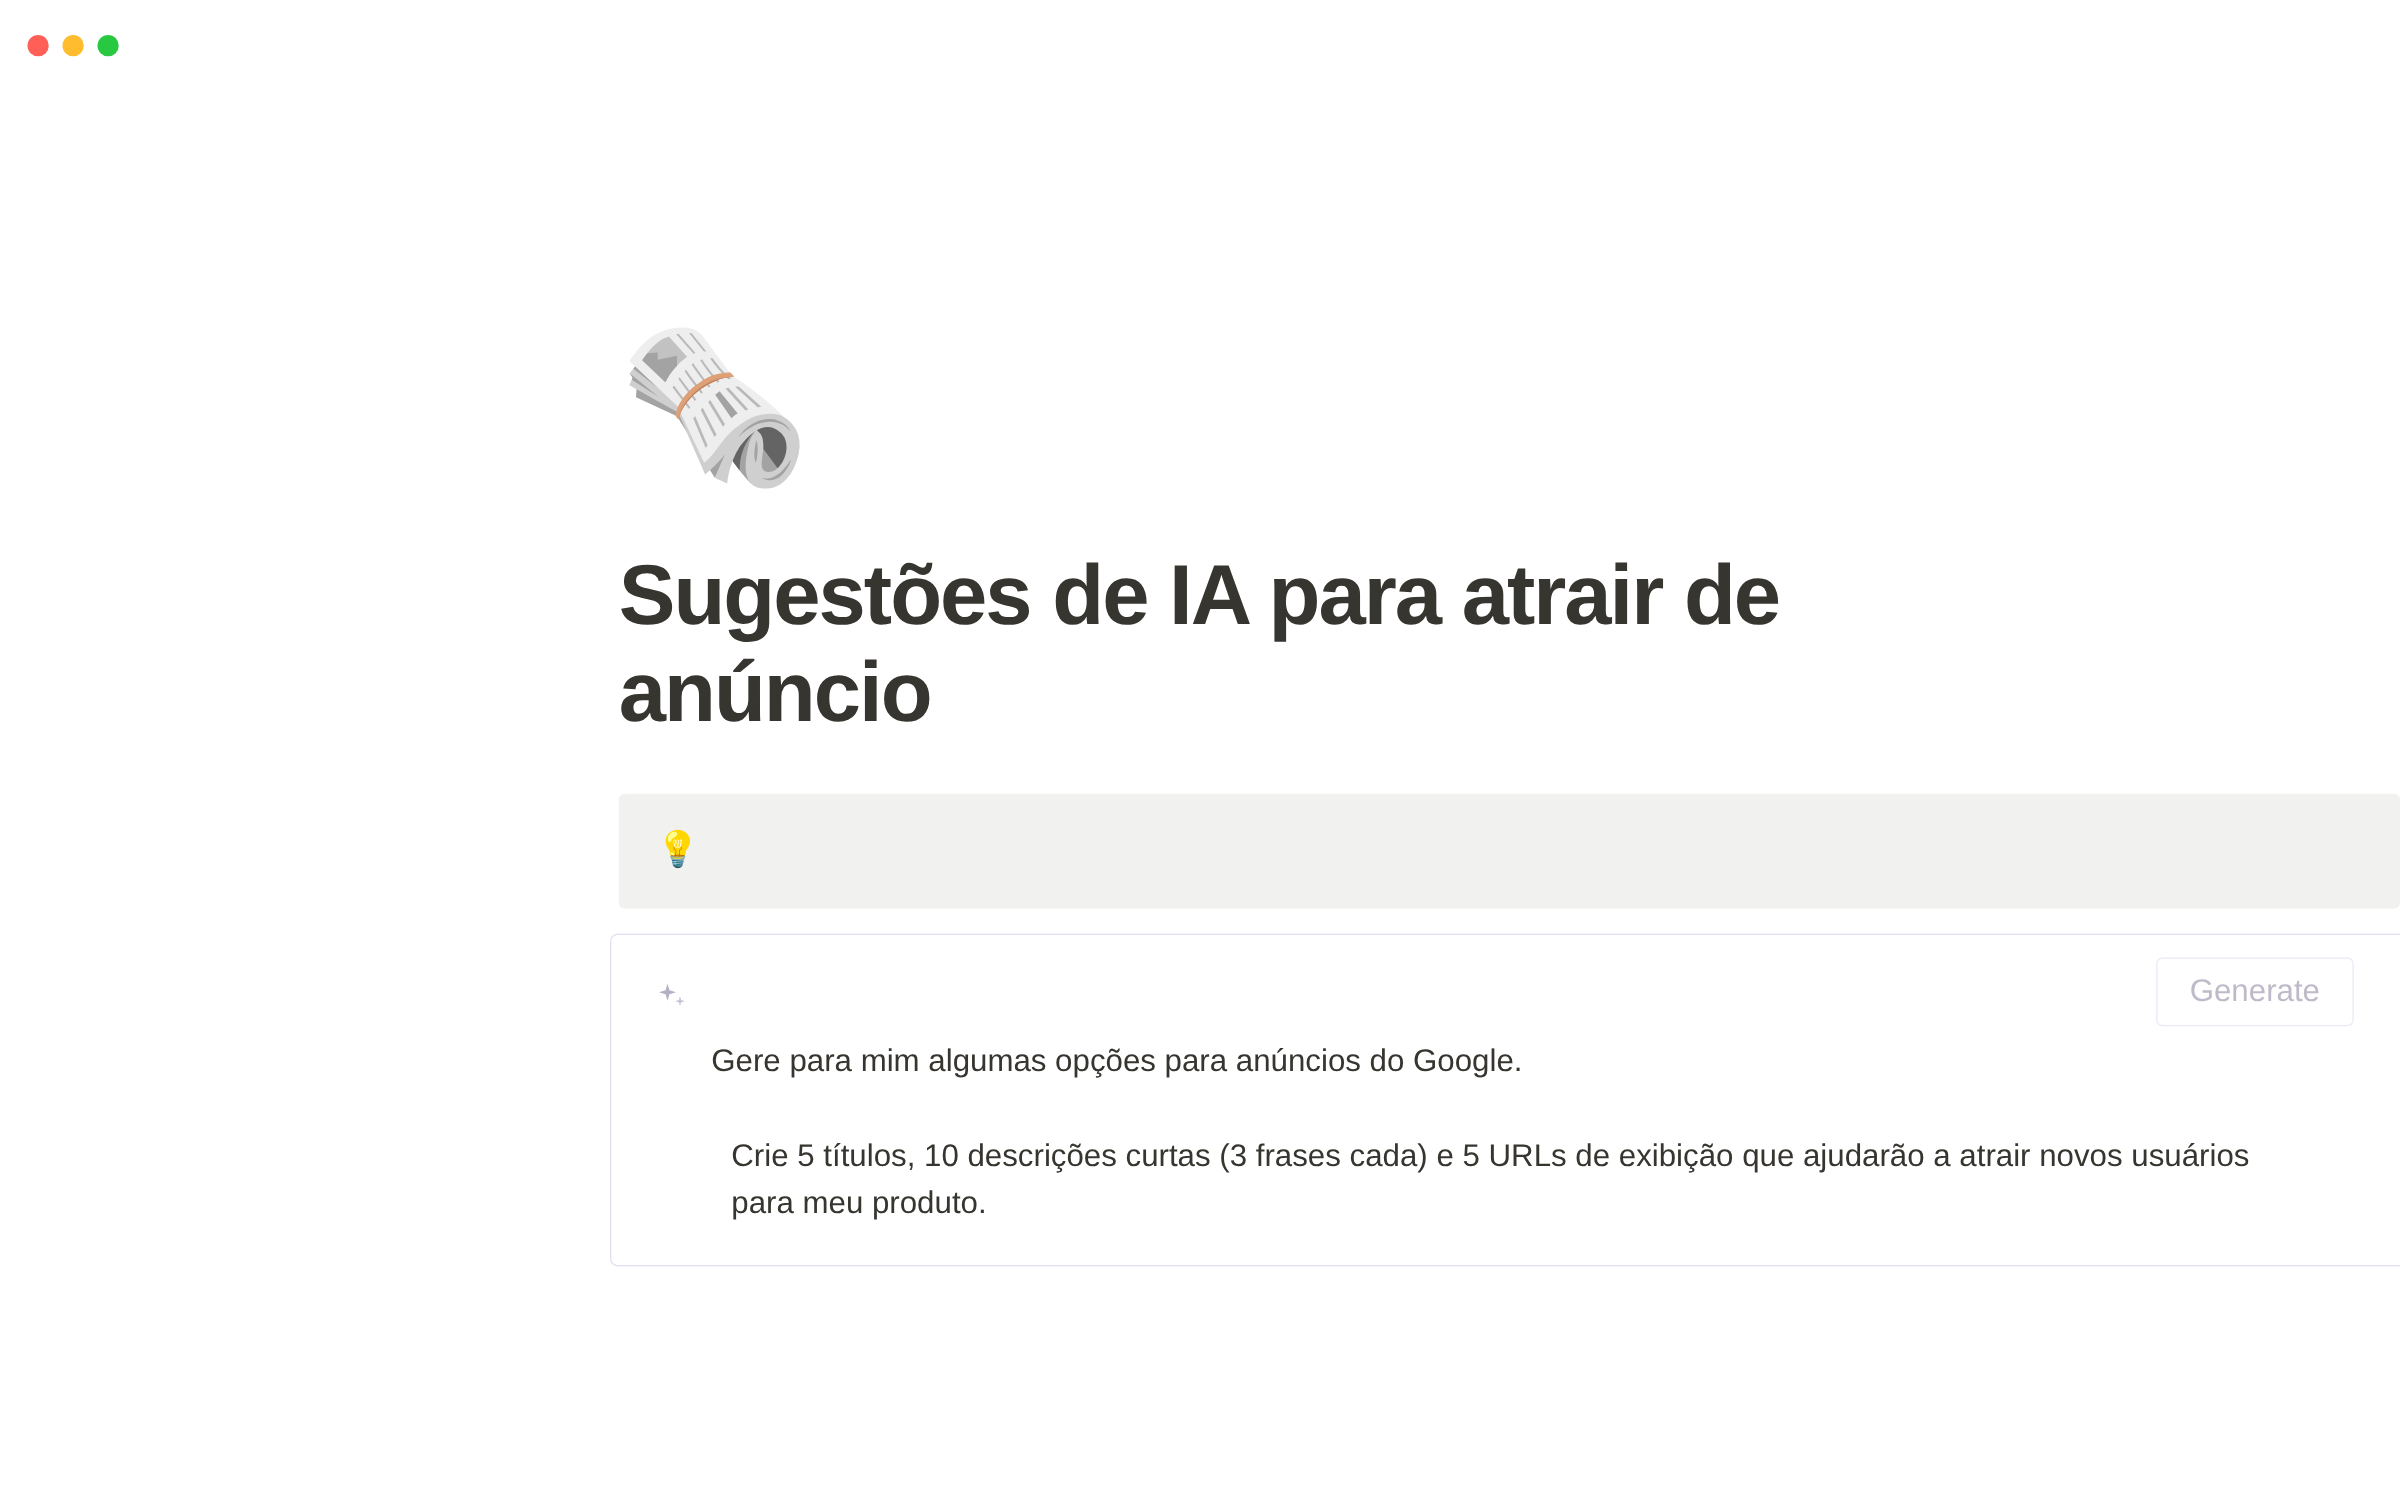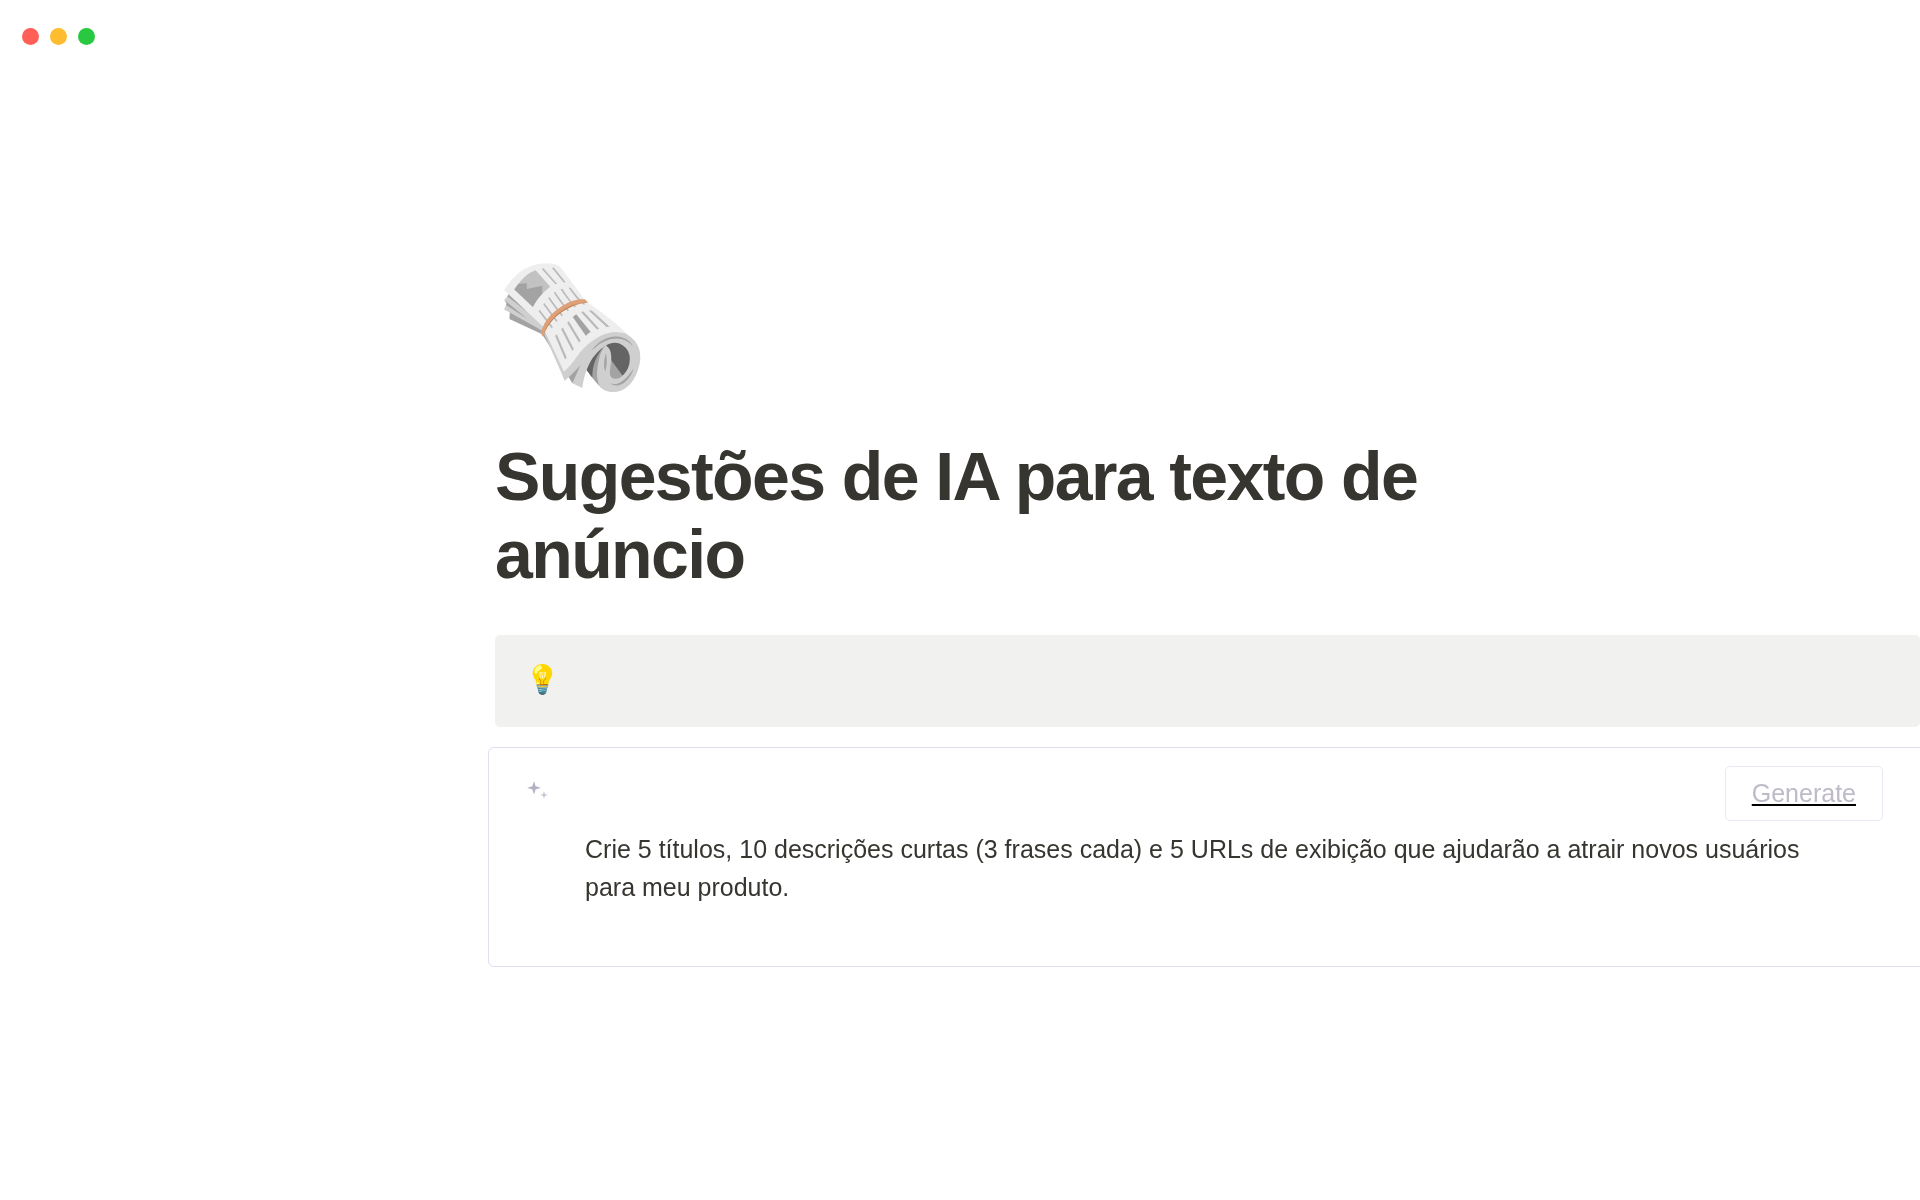--- a/index.html
+++ b/index.html
@@ -114,23 +114,22 @@
     width: 1440px;
     border: 1.5px solid #e3dcf2;
     border-radius: 6px;
     background: #ffffff;
     padding: 22px 26px 30px 26px;
     position: relative;
     min-height: 220px;
   }
   .ai-row {
     display: flex;
-    align-items: flex-start;
+    align-items: center;
     justify-content: space-between;
-    text-decoration: underline;
   }
   .ai-spark {
     width: 34px;
     height: 34px;
     position: relative;
     flex: 0 0 auto;
     margin-left: 6px;
     margin-top: 6px;
   }
   .generate-btn {
@@ -169,38 +168,39 @@
       <span class="dot yellow"></span>
       <span class="dot green"></span>
     </div>
   </div>
 
   <div class="content">
     <div class="page-inner">
 
       <div class="cover-emoji">🗞️</div>
 
-      <h1 class="page-title">Sugestões de IA para texto de anúncio</h1>
+      <h1 class="page-title">Sugestões de IA para atrair de anúncio</h1>
 
       <div class="callout">
         <div class="callout-icon">💡</div>
       </div>
 
       <div class="ai-block">
         <div class="ai-row">
           <div class="ai-spark">
             <svg width="34" height="34" viewBox="0 0 34 34" aria-hidden="true">
               <path d="M13 5 L14.6 10.2 L19.8 11.8 L14.6 13.4 L13 18.6 L11.4 13.4 L6.2 11.8 L11.4 10.2 Z" fill="#b6b0c4"></path>
               <path d="M23 15 L23.9 18 L26.9 18.9 L23.9 19.8 L23 22.8 L22.1 19.8 L19.1 18.9 L22.1 18 Z" fill="#c9c4d4"></path>
             </svg>
           </div>
           <button class="generate-btn">Generate</button>
         </div>
 
         <div class="ai-body">
+          <p>Gere para mim algumas opções para anúncios do Google.</p>
           <p>Crie 5 títulos, 10 descrições curtas (3 frases cada) e 5 URLs de exibição que ajudarão a atrair novos usuários para meu produto.</p>
         </div>
       </div>
 
     </div>
   </div>
 
 </div>
 
 </body></html>

